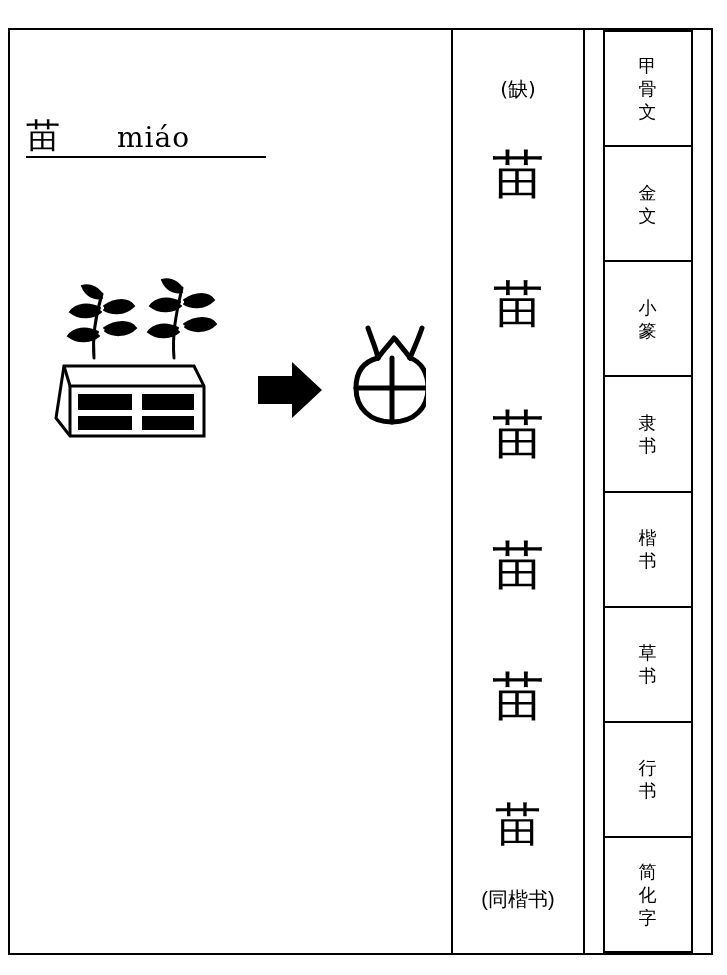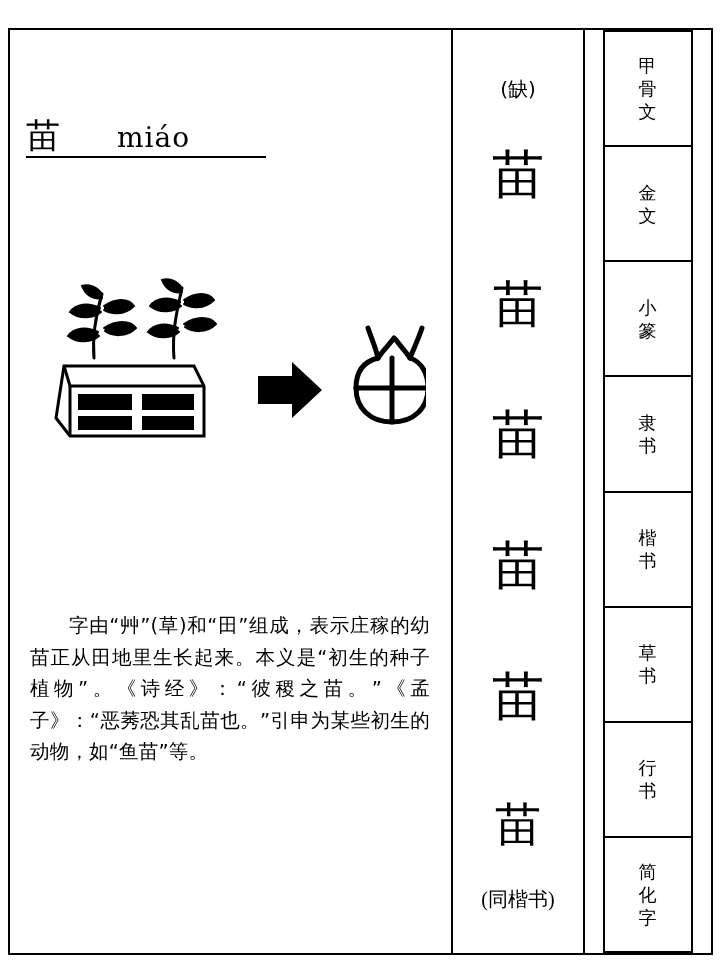--- a/index.html
+++ b/index.html
@@ -129,21 +129,21 @@
     font-family: "DejaVu Sans", sans-serif;
     font-size: 52px;
     line-height: 1;
     text-align: center;
   }
   .script-form.seal { font-size: 50px; }
   .script-form.cursive { font-size: 46px; }
   .script-note {
     margin-bottom: 40px;
     font-size: 20px;
-    font-family: Liberation Serif, serif;
+    font-family: Liberation Sans, sans-serif;
   }
 
   
   .tabs {
     position: absolute;
     left: 585px;
     top: 30px;
     width: 126px;
     height: 923px;
     display: flex;
@@ -219,21 +219,20 @@
         <path d="M368 110 C362 118 356 124 352 130"></path>
         <path d="M396 100 C392 112 388 120 384 130"></path>
         <path d="M370 112 C376 120 381 125 384 130"></path>
         <path d="M352 130 C336 134 330 146 330 160 C330 180 344 194 366 194 C388 194 402 180 402 160 C402 146 396 134 384 130"></path>
         <path d="M366 130 L366 194"></path>
         <path d="M330 160 L402 160"></path>
       </g>
     </svg>
   </div>
 
-  <div class="explain">字由“艸”(草)和“田”组成，表示庄稼的幼苗正从田地里生长起来。本义是“初生的种子植物”。《诗经》：“彼稷之苗。”《孟子》：“恶莠恐其乱苗也。”引申为某些初生的动物，如“鱼苗”等。</div>
 
   <div class="script-col">
     <div class="script-missing">(缺)</div>
     <div class="script-forms">
       <div class="script-form">苗</div>
       <div class="script-form seal">苗</div>
       <div class="script-form">苗</div>
       <div class="script-form">苗</div>
       <div class="script-form">苗</div>
       <div class="script-form cursive">苗</div>

